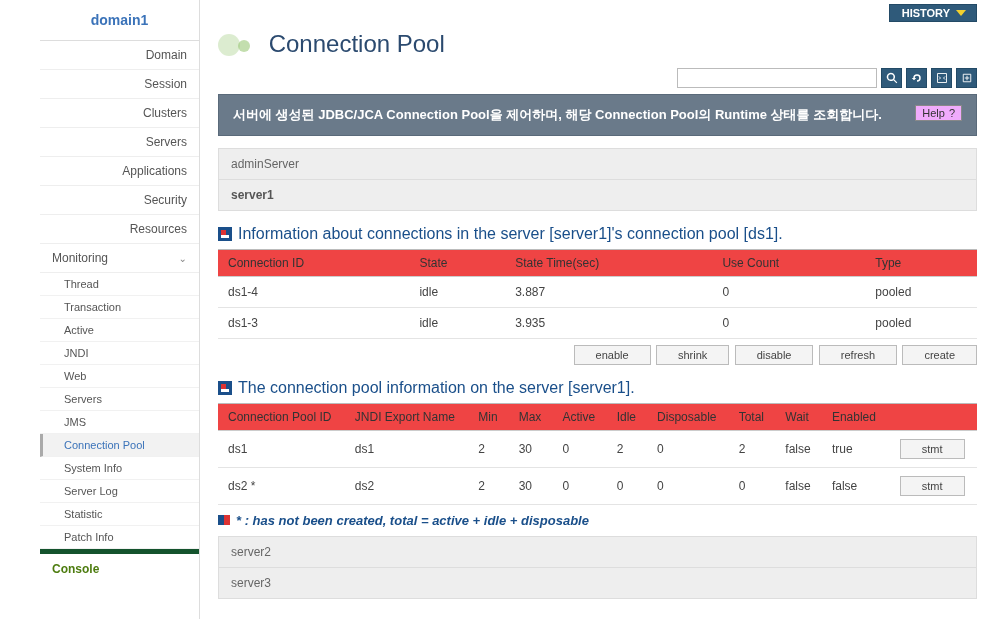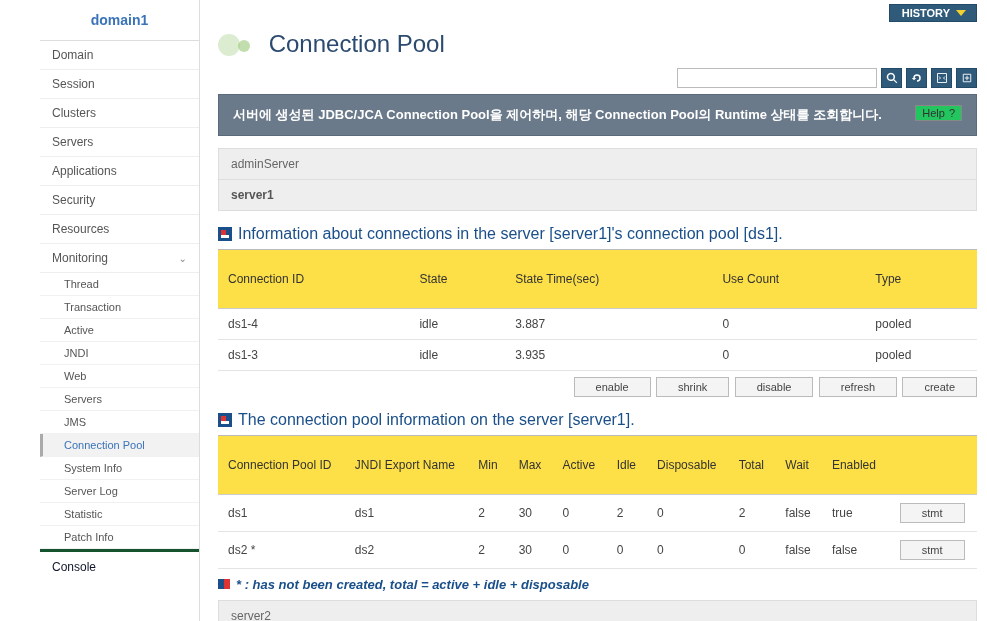--- a/index.html
+++ b/index.html
@@ -1,58 +1,58 @@
 <!DOCTYPE html>
 <html><head>
 <meta charset="utf-8">
 <style>
 * { box-sizing: border-box; margin: 0; padding: 0; }
 body { font-family: "Malgun Gothic", Arial, sans-serif; font-size: 12px; color: #333; background: #fff; width: 987px; }
 .layout { display: flex; }
 .sidebar { width: 160px; border-right: 1px solid #ddd; background: #fff; margin-left: 40px; }
 .domain-title { text-align: center; padding: 12px 0; font-size: 14px; font-weight: bold; color: #3b73b9; border-bottom: 1px solid #ddd; }
-.nav { list-style: none; }
+.nav { list-style: none; text-align: right; }
 .nav li { padding: 7px 12px; border-bottom: 1px solid #eee; color: #555; cursor: pointer; font-size: 12px; }
 .nav li.expanded { font-weight: normal; display: flex; justify-content: space-between; align-items: center; }
 .nav li.expanded .chev { font-size: 10px; color: #888; }
 .subnav { list-style: none; }
 .subnav li { padding: 5px 12px 5px 24px; border-bottom: 1px solid #f1f1f1; color: #555; cursor: pointer; font-size: 11px; }
 .subnav li.active { color: #3b73b9; background: #f2f2f2; border-left: 3px solid #aaa; padding-left: 21px; }
-.console-label { padding: 8px 12px; color: #0f172a; border-top: 3px solid #14532d; }
+.console-label { padding: 8px 12px; color: #4d7c0f; border-top: 5px solid #14532d; font-weight: bold; }
 
 .main { flex: 1; padding: 0 10px 20px 18px; position: relative; }
 .topbar { display: flex; justify-content: flex-end; padding: 4px 0 6px; }
 .history-btn { background: #2f5a7a; color: #fff; padding: 2px 10px 2px 12px; font-size: 11px; font-weight: bold; border: 1px solid #234a66; display: inline-flex; align-items: center; gap: 6px; cursor: pointer; }
 .history-btn svg { width: 10px; height: 10px; fill: #f2d02e; }
 .page-title { font-size: 24px; color: #2b4a6f; font-weight: normal; margin: 2px 0 10px; }
 .green-dots { display: inline-block; width: 40px; height: 24px; margin-right: 4px; vertical-align: middle; position: relative; }
 .green-dots::before, .green-dots::after { content: ""; position: absolute; border-radius: 50%; background: rgba(155,200,120,.35); }
 .green-dots::before { width: 22px; height: 22px; left: 0; top: 0; }
 .green-dots::after { width: 12px; height: 12px; left: 20px; top: 6px; background: rgba(155,200,120,.6); }
 
 .searchbar { display: flex; justify-content: flex-end; gap: 4px; margin-bottom: 6px; }
 .searchbar input { width: 200px; height: 20px; border: 1px solid #bbb; padding: 0 4px; font-size: 11px; }
 .icon-btn { width: 21px; height: 20px; background: #2f5a7a; border: 1px solid #234a66; color: #fff; display: inline-flex; align-items: center; justify-content: center; cursor: pointer; }
 .icon-btn svg { width: 12px; height: 12px; fill: #fff; }
 
 .help-banner { background: #6a7a8a; color: #fff; padding: 10px 14px; border: 1px solid #5a6a7a; font-size: 13px; font-weight: bold; display: flex; justify-content: space-between; align-items: flex-start; margin-bottom: 12px; }
 .help-banner .txt { flex: 1; line-height: 1.5; }
-.help-btn { background: #22c55e; color: #333; border: 1px solid #888; padding: 1px 6px; font-size: 11px; cursor: pointer; font-weight: normal; display: inline-flex; gap: 4px; align-items: center; }
+.help-btn { background: #f0abfc; color: #333; border: 1px solid #888; padding: 1px 6px; font-size: 11px; cursor: pointer; font-weight: normal; display: inline-flex; gap: 4px; align-items: center; }
 
 .server-row { background: #eee; border: 1px solid #ddd; padding: 8px 12px; color: #666; font-size: 12px; margin-bottom: 0; }
 .server-row + .server-row { border-top: none; }
 .server-bold { font-weight: bold; color: #555; }
 
 .section-title { font-size: 16px; color: #1a4f8a; margin: 14px 0 6px; display: flex; align-items: center; gap: 6px; }
 .section-title .flag { width: 14px; height: 14px; display: inline-block; position: relative; background: #1a4f8a; }
 .section-title .flag::before { content: ""; position: absolute; left: 3px; top: 3px; width: 5px; height: 5px; background: #d33; }
 .section-title .flag::after { content: ""; position: absolute; left: 3px; top: 8px; width: 8px; height: 3px; background: #fff; }
 
 table.data { width: 100%; border-collapse: collapse; margin-bottom: 6px; }
-table.data th { background: #fde047; border-top: 1px solid #bbb; border-bottom: 1px solid #ccc; padding: 22px 10px; font-weight: normal; color: #333; text-align: left; font-size: 12px; }
+table.data th { background: #ef4444; border-top: 1px solid #bbb; border-bottom: 1px solid #ccc; padding: 6px 10px; font-weight: normal; color: #333; text-align: left; font-size: 12px; }
 table.data td { border-bottom: 1px solid #e4e4e4; padding: 8px 10px; color: #444; font-size: 12px; }
 
 .btn-row { text-align: right; margin: 4px 0 10px; }
 .btn { background: #f4f4f4; border: 1px solid #bbb; padding: 3px 21px; font-size: 11px; color: #444; cursor: pointer; margin-left: 2px; }
 
 .footnote { color: #1a4f8a; font-weight: bold; font-size: 13px; margin: 8px 0 8px; display: flex; align-items: center; gap: 6px; font-style: italic; }
 .footnote .flag2 { width: 12px; height: 10px; background: linear-gradient(to right, #1a4f8a 50%, #d33 50%); display: inline-block; }
 </style>
 </head>
 <body>

